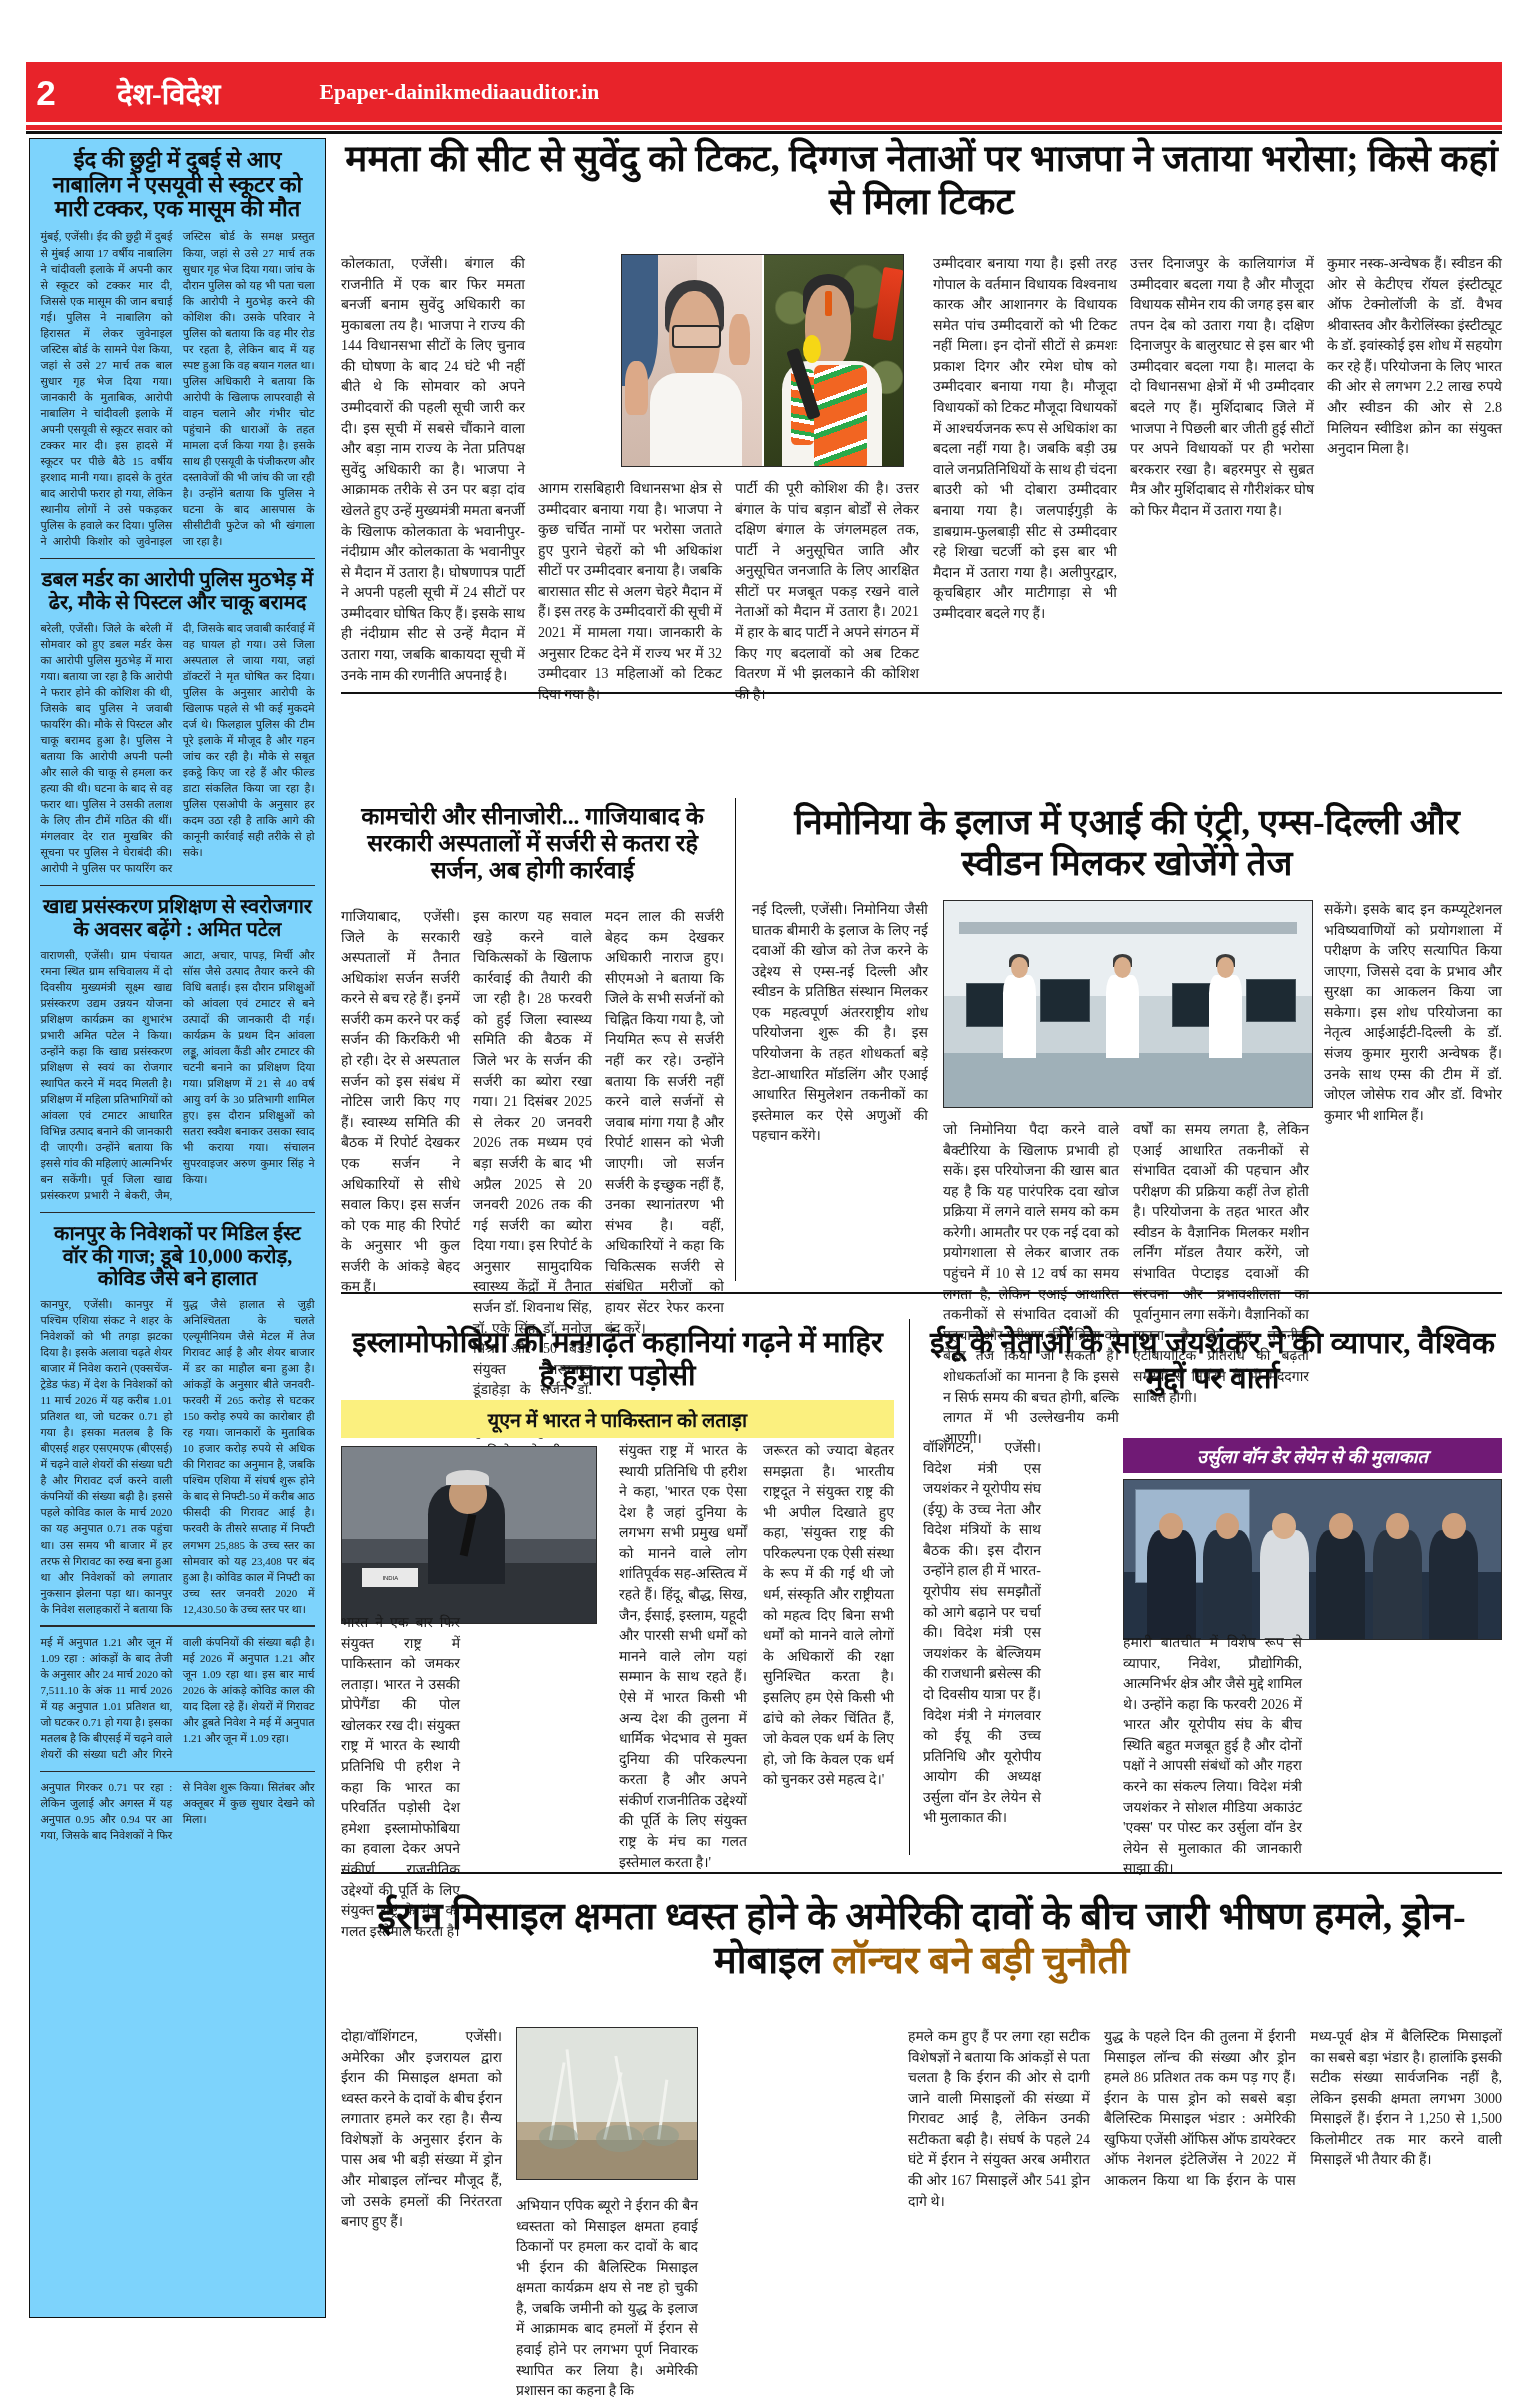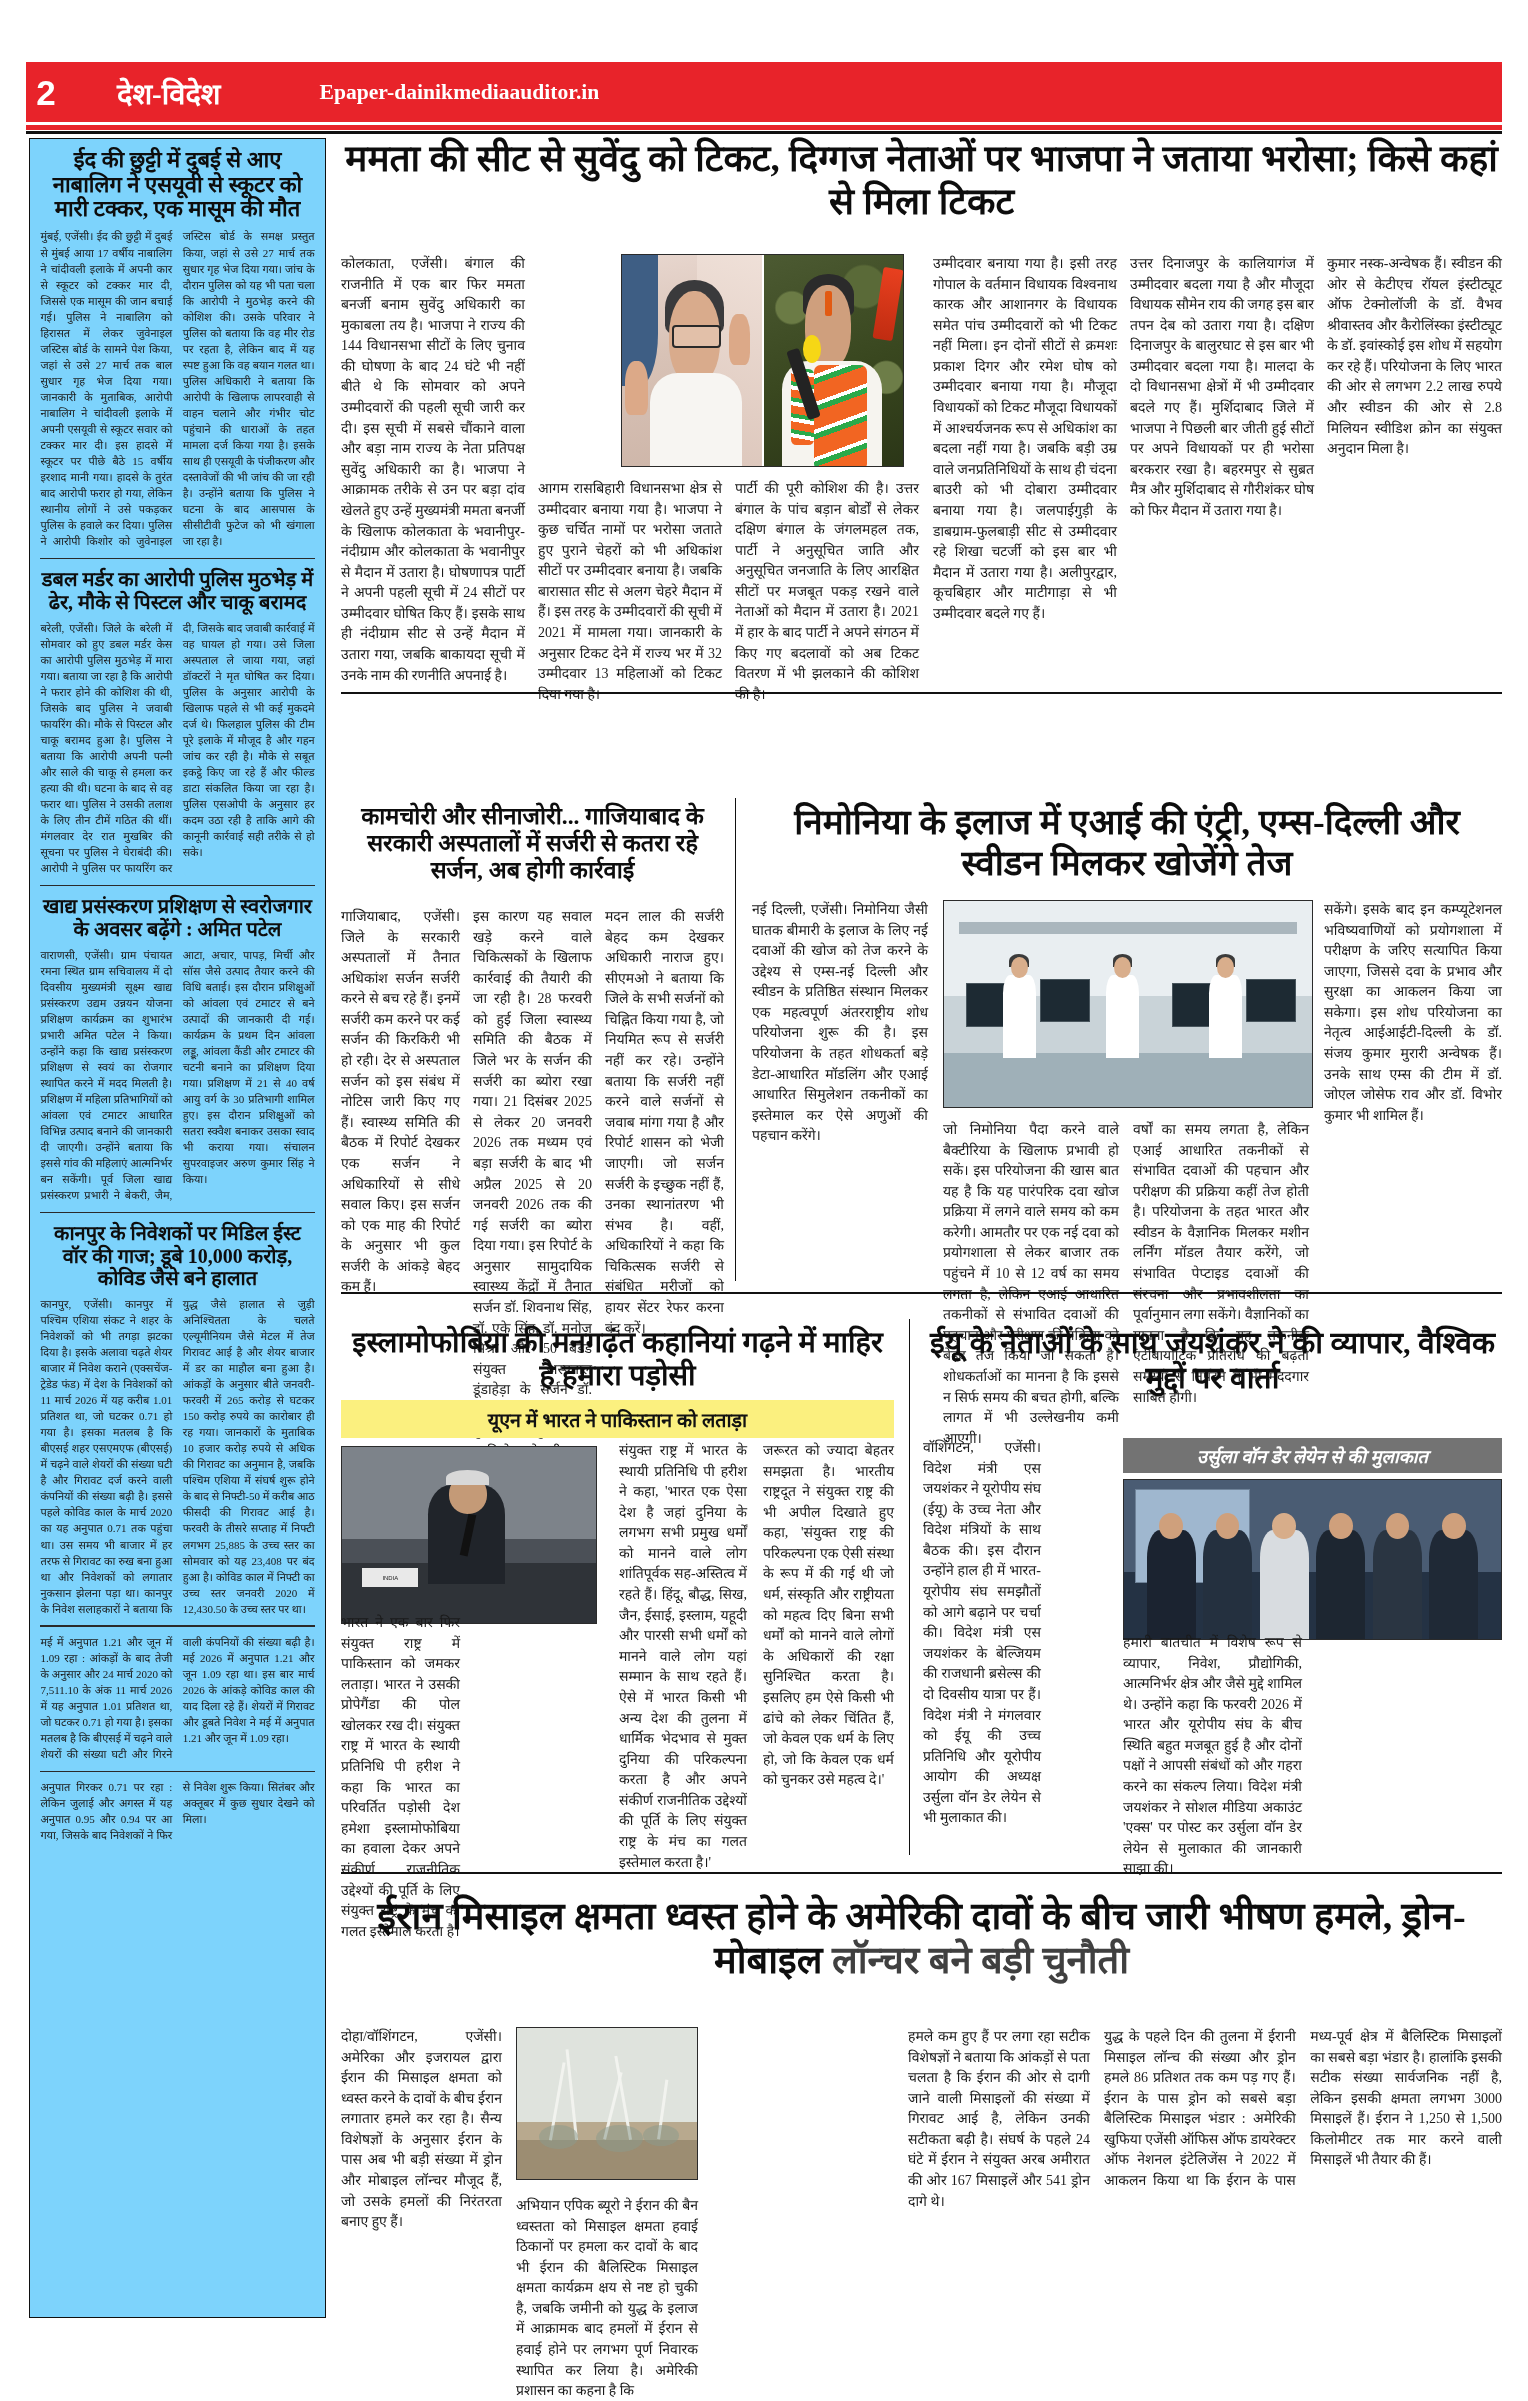--- a/index.html
+++ b/index.html
@@ -168,37 +168,37 @@
   .un-nameplate{position:absolute;left:8%;bottom:20%;width:22%;height:11%;background:#e9e9e9;color:#222;font-size:5.9px;display:flex;align-items:center;justify-content:center;font-family:"Liberation Sans",sans-serif;}
   .un-person{position:absolute;left:34%;bottom:22%;width:30%;height:56%;background:#20242a;border-radius:30% 30% 0 0;}
   .un-head{position:absolute;left:42%;bottom:62%;width:15%;height:22%;background:#c49a77;border-radius:48%;}
   .un-hair{position:absolute;left:41%;bottom:78%;width:17%;height:9%;background:#d8d8d8;border-radius:50% 50% 0 0;}
   .un-mic{position:absolute;left:48%;bottom:38%;width:3%;height:24%;background:#111;transform:rotate(12deg);}
 
   
   .st-jai{left:923px;top:1326px;width:579px;}
   .st-jai h2{font-size:30px;line-height:1.15;margin:0 0 7.8px;}
   .pinkbar{
-    background:#737373;color:#fff;font-weight:bold;font-size:18.3px;
+    background:#701a75;color:#fff;font-weight:bold;font-size:18.3px;
     text-align:center;padding:5.2px 6.5px;margin:2.6px 0 6.5px;font-style:italic;
   }
   .jai-photo{
     width:283px;height:168px;border:1.3px solid #2b2b2b;box-sizing:border-box;
     overflow:hidden;position:relative;float:left;margin:1.3px 10.4px 5.2px 0;
     background:#2d3d52;
   }
   .jp-bg{position:absolute;inset:0;background:linear-gradient(180deg,#4a5c73 0 58%,#243244 58% 100%);}
   .jp-win{position:absolute;left:3%;top:6%;width:30%;height:58%;background:#9fb7cf;border:1.3px solid #6f8399;}
   .jp-p{position:absolute;bottom:0;width:13%;height:68%;border-radius:26% 26% 0 0;}
   .jp-p .h{position:absolute;left:26%;top:-16%;width:48%;height:24%;border-radius:50%;background:#cfa07c;}
 
   
   .st-iran{left:341px;top:1894px;width:1161px;}
   .st-iran h2{font-size:38px;line-height:1.17;margin:0 0 10.4px;}
-  .st-iran .red{color:#404040;}
+  .st-iran .red{color:#a16207;}
   .iran-photo{
     width:239px;height:162px;border:1.3px solid #2b2b2b;box-sizing:border-box;
     overflow:hidden;position:relative;float:left;margin:2.6px 11.8px 5.2px 0;
     background:#cfd4cf;
   }
   .ir-sky{position:absolute;inset:0;background:linear-gradient(180deg,#dfe3dd 0 62%,#b8a98e 62% 100%);}
   .ir-ground{position:absolute;left:0;bottom:0;width:100%;height:26%;background:#9c8d72;}
   .ir-trail{position:absolute;background:#f2f3ef;opacity:.95;transform-origin:bottom left;}
   .ir-sm{position:absolute;background:#8d9a8c;opacity:.55;border-radius:50%;}
 </style>

